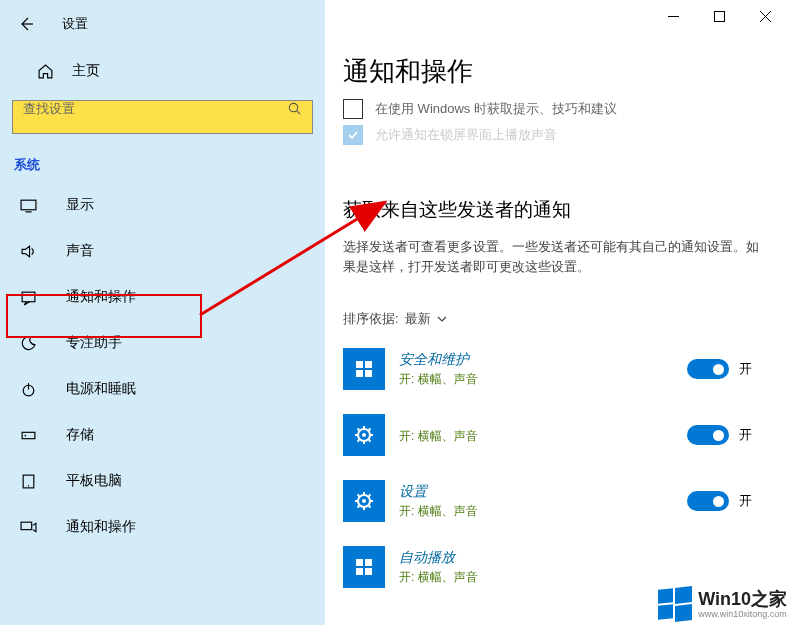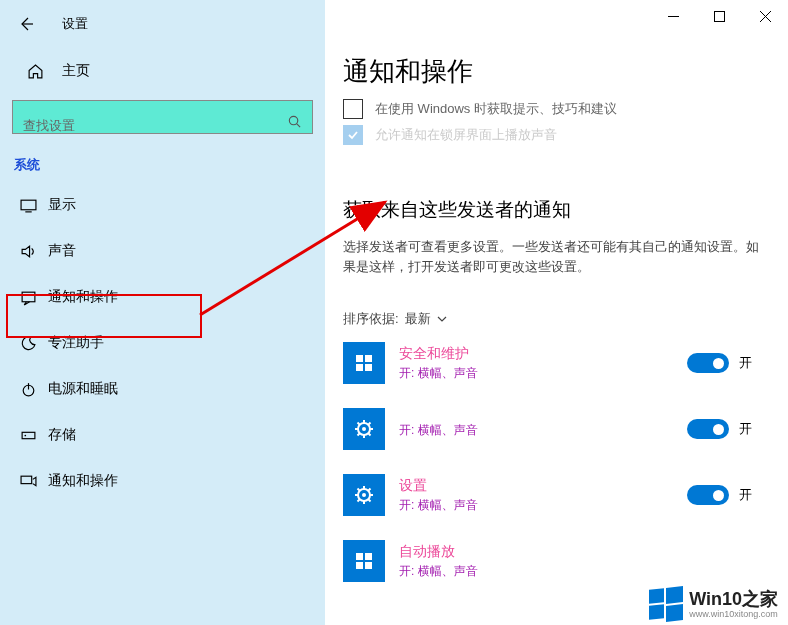--- a/index.html
+++ b/index.html
@@ -2,60 +2,60 @@
 <html><head>
 <meta charset="utf-8">
 <style>
 * { margin: 0; padding: 0; box-sizing: border-box; font-family: "Microsoft YaHei", "Segoe UI", sans-serif; }
 body { width: 788px; height: 625px; overflow: hidden; background: #fff; position: relative; }
 .app { display: flex; width: 100%; height: 100%; }
 .sidebar { width: 325px; height: 100%; background: #d4ecf8; display: flex; flex-direction: column; }
 .titlebar { display: flex; align-items: center; padding: 10px 12px 8px 12px; }
 .back-btn { width: 28px; height: 28px; display: flex; align-items: center; justify-content: center; cursor: pointer; }
 .title { font-size: 13px; margin-left: 22px; color: #000; }
-.home-row { display: flex; align-items: center; padding: 10px 0 10px 26px; margin-top: 6px; }
+.home-row { display: flex; align-items: center; padding: 10px 0 10px 36px; margin-top: 6px; }
 .home-row .icon-wrap { width: 18px; display: flex; justify-content: center; }
 .home-label { font-size: 14px; margin-left: 18px; color: #000; }
-.search-box { margin: 10px 12px 0 12px; border: 1px solid #888; background: #5eead4; height: 34px; display: flex; align-items: flex-end; padding: 0 10px; }
+.search-box { margin: 10px 12px 0 12px; border: 1px solid #888; background: #fde047; height: 34px; display: flex; align-items: flex-start; padding: 0 10px; }
 .search-box input { flex: 1; border: none; background: transparent; outline: none; font-size: 13px; color: #555; }
 .search-box input::placeholder { color: #666; }
 .search-icon { color: #555; }
 .section-label { font-size: 13px; font-weight: 600; margin: 22px 0 8px 14px; color: #1d4ed8; }
 .nav-list { display: flex; flex-direction: column; }
 .nav-item { display: flex; align-items: center; height: 46px; padding-left: 18px; cursor: pointer; position: relative; }
 .nav-item .icon-wrap { width: 20px; display: flex; justify-content: center; color: #000; }
-.nav-label { font-size: 14px; margin-left: 10px; color: #000; }
+.nav-label { font-size: 14px; margin-left: 28px; color: #000; }
 .highlight-box { position: absolute; border: 2px solid #e30000; left: 6px; top: 294px; width: 196px; height: 44px; pointer-events: none; }
 .main { flex: 1; height: 100%; background: #fff; position: relative; overflow: hidden; }
 .window-controls { position: absolute; top: 0; right: 0; display: flex; }
 .win-btn { width: 46px; height: 32px; display: flex; align-items: center; justify-content: center; cursor: pointer; color: #000; }
 .main-content { padding: 54px 18px 0 18px; }
 .page-title { font-size: 26px; font-weight: 400; margin-bottom: 10px; }
 .checkbox-row { display: flex; align-items: center; margin: 6px 0 6px 0; }
 .cb { width: 20px; height: 20px; border: 1px solid #333; margin-right: 12px; display: flex; align-items: center; justify-content: center; flex-shrink: 0; }
 .cb.checked { background: #0078d4; border-color: #0078d4; }
 .cb.checked svg { color: #fff; }
 .cb-label { font-size: 13px; color: #666; }
 .divider-space { height: 46px; }
 .section-title { font-size: 19px; font-weight: 400; margin-bottom: 14px; }
 .section-desc { font-size: 13px; color: #444; line-height: 1.5; margin-bottom: 34px; }
-.sort-row { font-size: 13px; color: #444; margin-bottom: 14px; display: flex; align-items: flex-start; }
+.sort-row { font-size: 13px; color: #444; margin-bottom: 20px; display: flex; align-items: flex-start; }
 .sort-val { margin-left: 6px; display: flex; align-items: center; cursor: pointer; }
 .sender-list { display: flex; flex-direction: column; gap: 24px; }
 .sender-item { display: flex; align-items: center; }
 .sender-icon { width: 42px; height: 42px; background: #0078d4; display: flex; align-items: center; justify-content: center; color: #fff; margin-right: 14px; flex-shrink: 0; }
 .sender-texts { flex: 1; }
-.sender-name { font-size: 14px; color: #ec4899; }
-.sender-sub { font-size: 12px; color: #a21caf; margin-top: 2px; }
+.sender-name { font-size: 14px; color: #0369a1; font-style: italic; }
+.sender-sub { font-size: 12px; color: #4d7c0f; margin-top: 2px; }
 .toggle-wrap { display: flex; align-items: center; gap: 10px; margin-right: 18px; }
 .toggle { width: 42px; height: 20px; border-radius: 10px; background: #0078d4; position: relative; cursor: pointer; }
 .toggle::after { content: ""; position: absolute; width: 11px; height: 11px; border-radius: 50%; background: #fff; top: 4.5px; right: 5px; }
 .toggle-label { font-size: 13px; }
 .arrow-annotation { position: absolute; left: 180px; top: 190px; width: 230px; height: 130px; pointer-events: none; }
-.watermark { position: absolute; right: 10px; bottom: 4px; display: flex; align-items: center; gap: 6px; }
+.watermark { position: absolute; right: 1px; bottom: 4px; display: flex; align-items: center; gap: 6px; }
 .watermark-logo { width: 34px; height: 34px; position: relative; }
 .watermark-logo .sq { position: absolute; background: #0078d4; }
 .watermark-text { display: flex; flex-direction: column; line-height: 1; }
 .watermark-main { font-size: 18px; font-weight: 600; color: #222; }
 .watermark-sub { font-size: 9px; color: #888; margin-top: 2px; }
 </style>
 </head>
 <body>
 
 <div class="app">
@@ -133,20 +133,29 @@
         <span class="nav-label">电源和睡眠</span>
       </div>
       <div class="nav-item">
         <span class="icon-wrap">
             <svg width="17" height="17" viewBox="0 0 16 16">
               <rect x="2" y="5" width="12" height="6" stroke="#000" stroke-width="1.1" fill="none"></rect>
               <circle cx="5" cy="8" r="0.8" fill="#000"></circle>
             </svg>
           </span>
         <span class="nav-label">存储</span>
+      </div>
+      <div class="nav-item">
+        <span class="icon-wrap">
+            <svg width="17" height="17" viewBox="0 0 16 16">
+              <rect x="3" y="2" width="10" height="12" stroke="#000" stroke-width="1.1" fill="none"></rect>
+              <circle cx="8" cy="12" r="0.7" fill="#000"></circle>
+            </svg>
+          </span>
+        <span class="nav-label">平板电脑</span>
       </div>
       <div class="nav-item">
         <span class="icon-wrap">
             <svg width="17" height="17" viewBox="0 0 16 16">
               <rect x="1" y="3" width="10" height="7" stroke="#000" stroke-width="1.1" fill="none"></rect>
               <path d="M12 6 L15 4 V12 L12 10" stroke="#000" stroke-width="1.1" fill="none"></path>
             </svg>
           </span>
         <span class="nav-label">通知和操作</span>
       </div>

